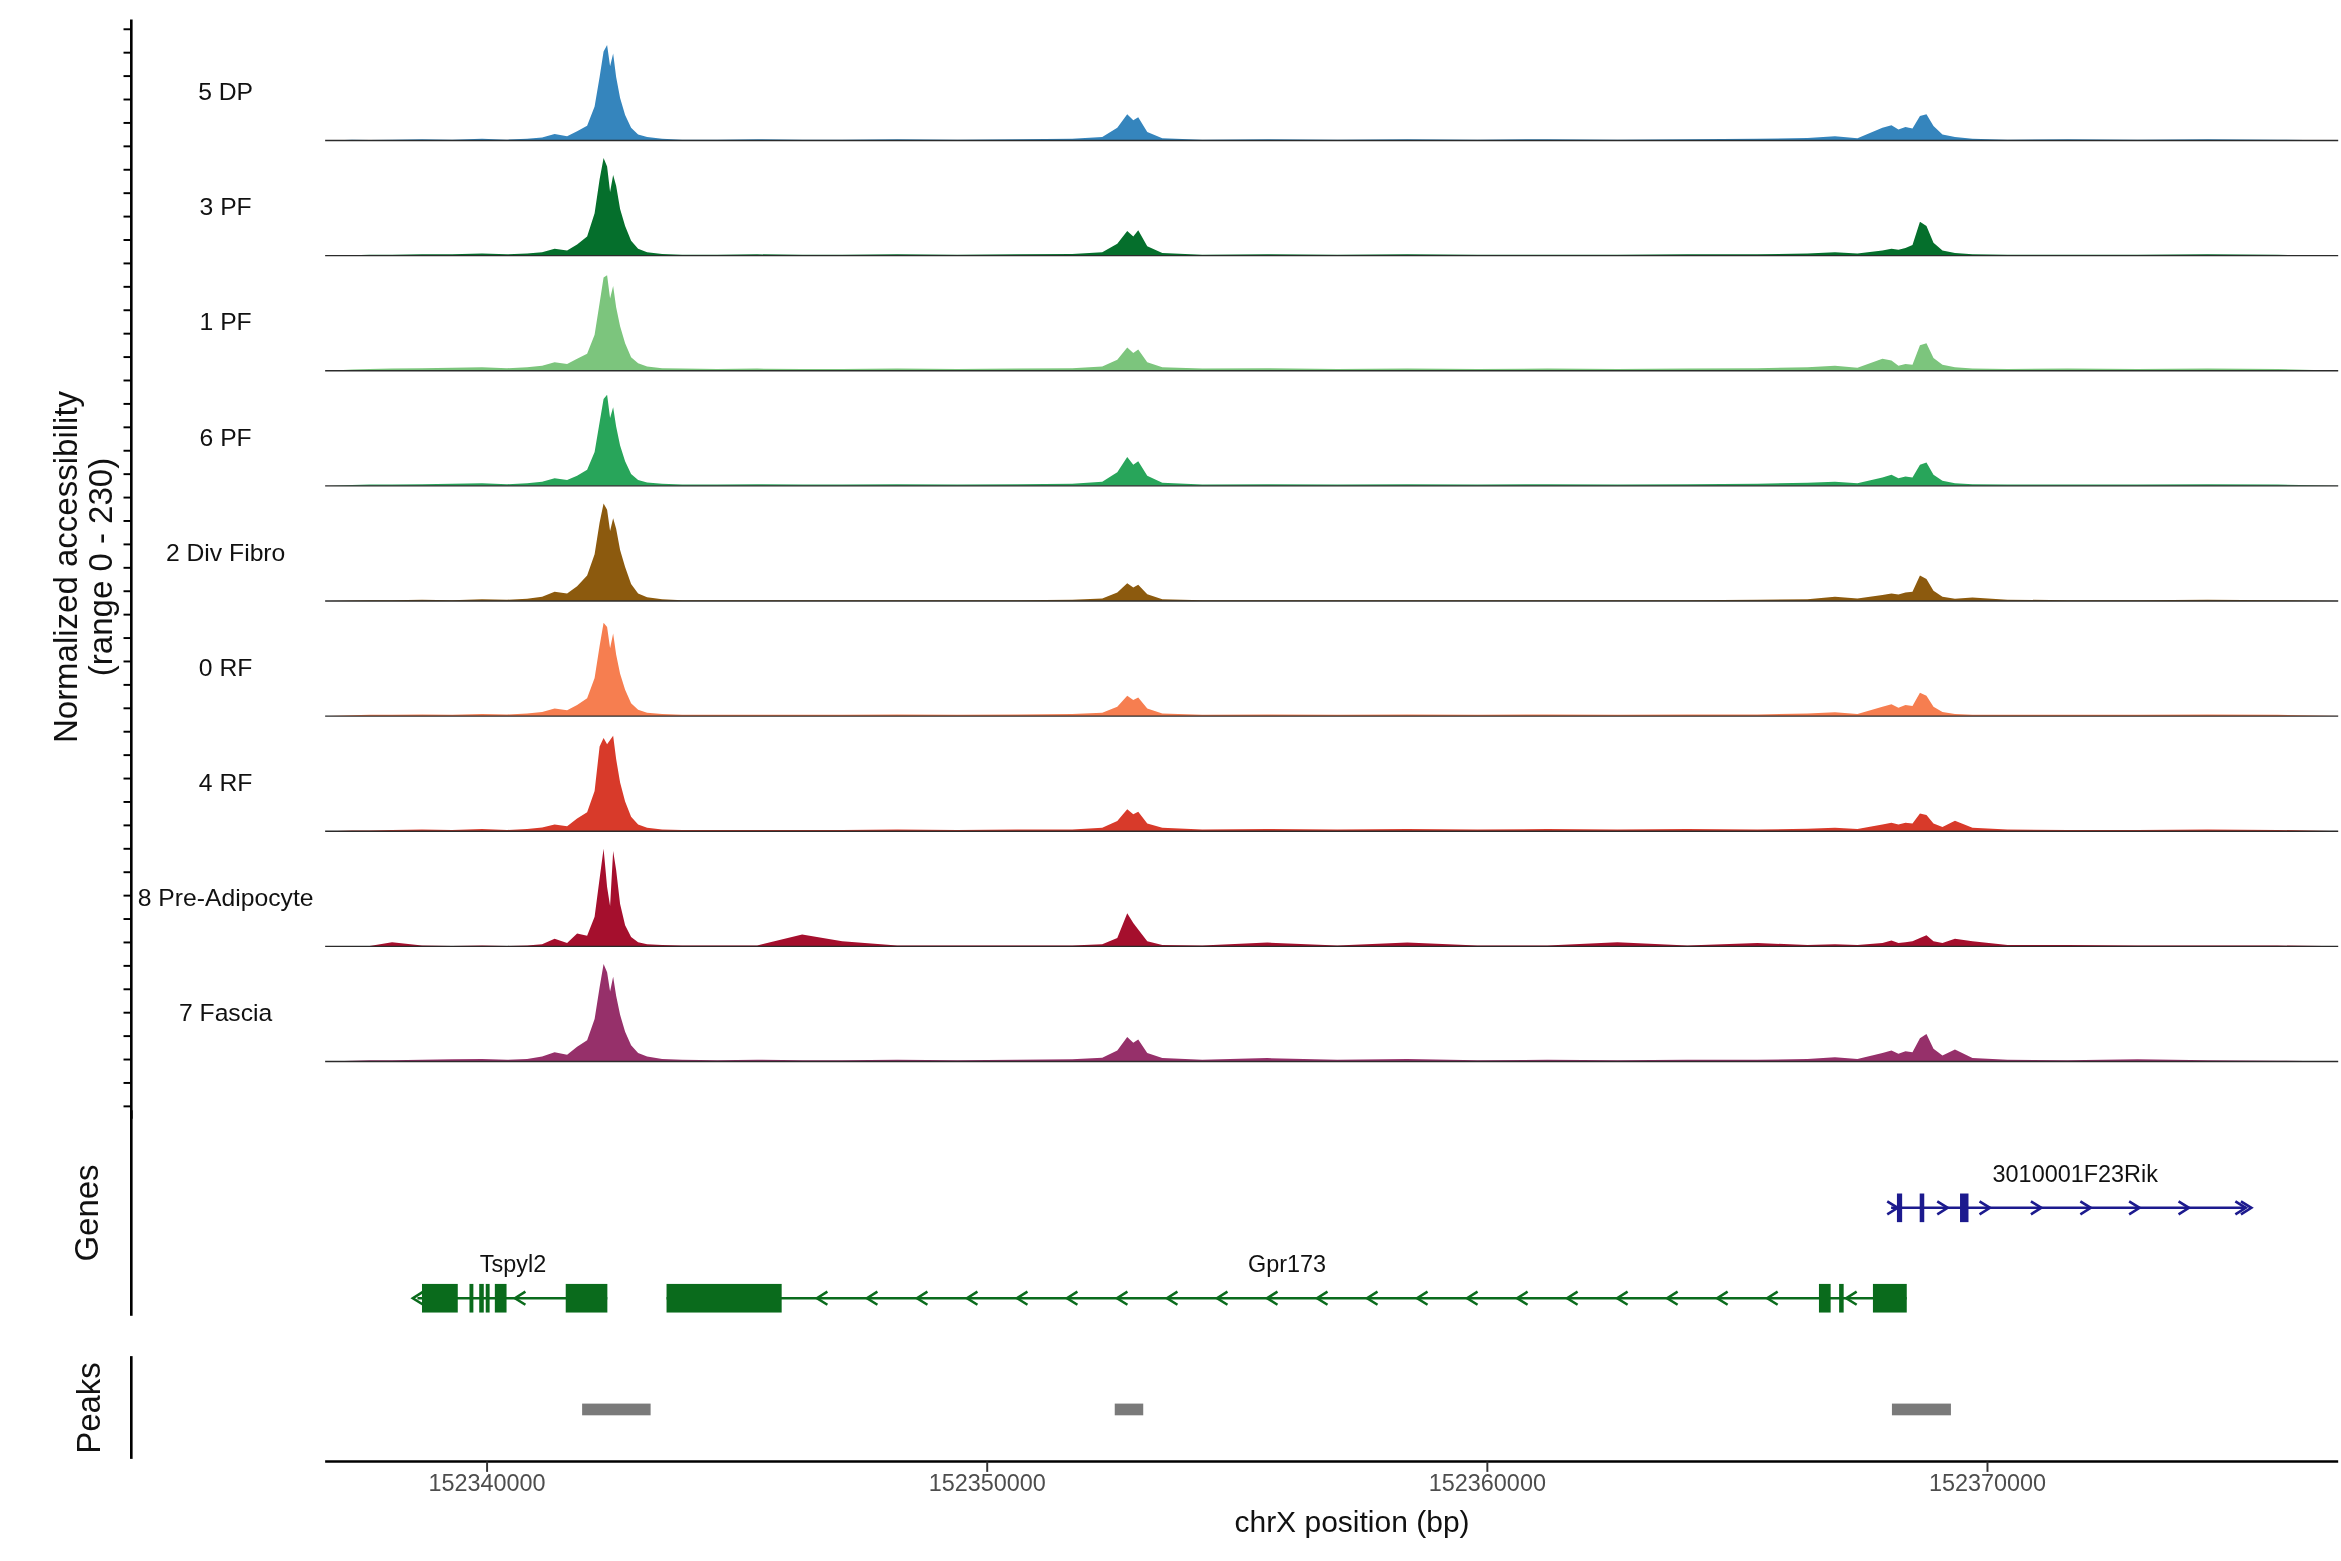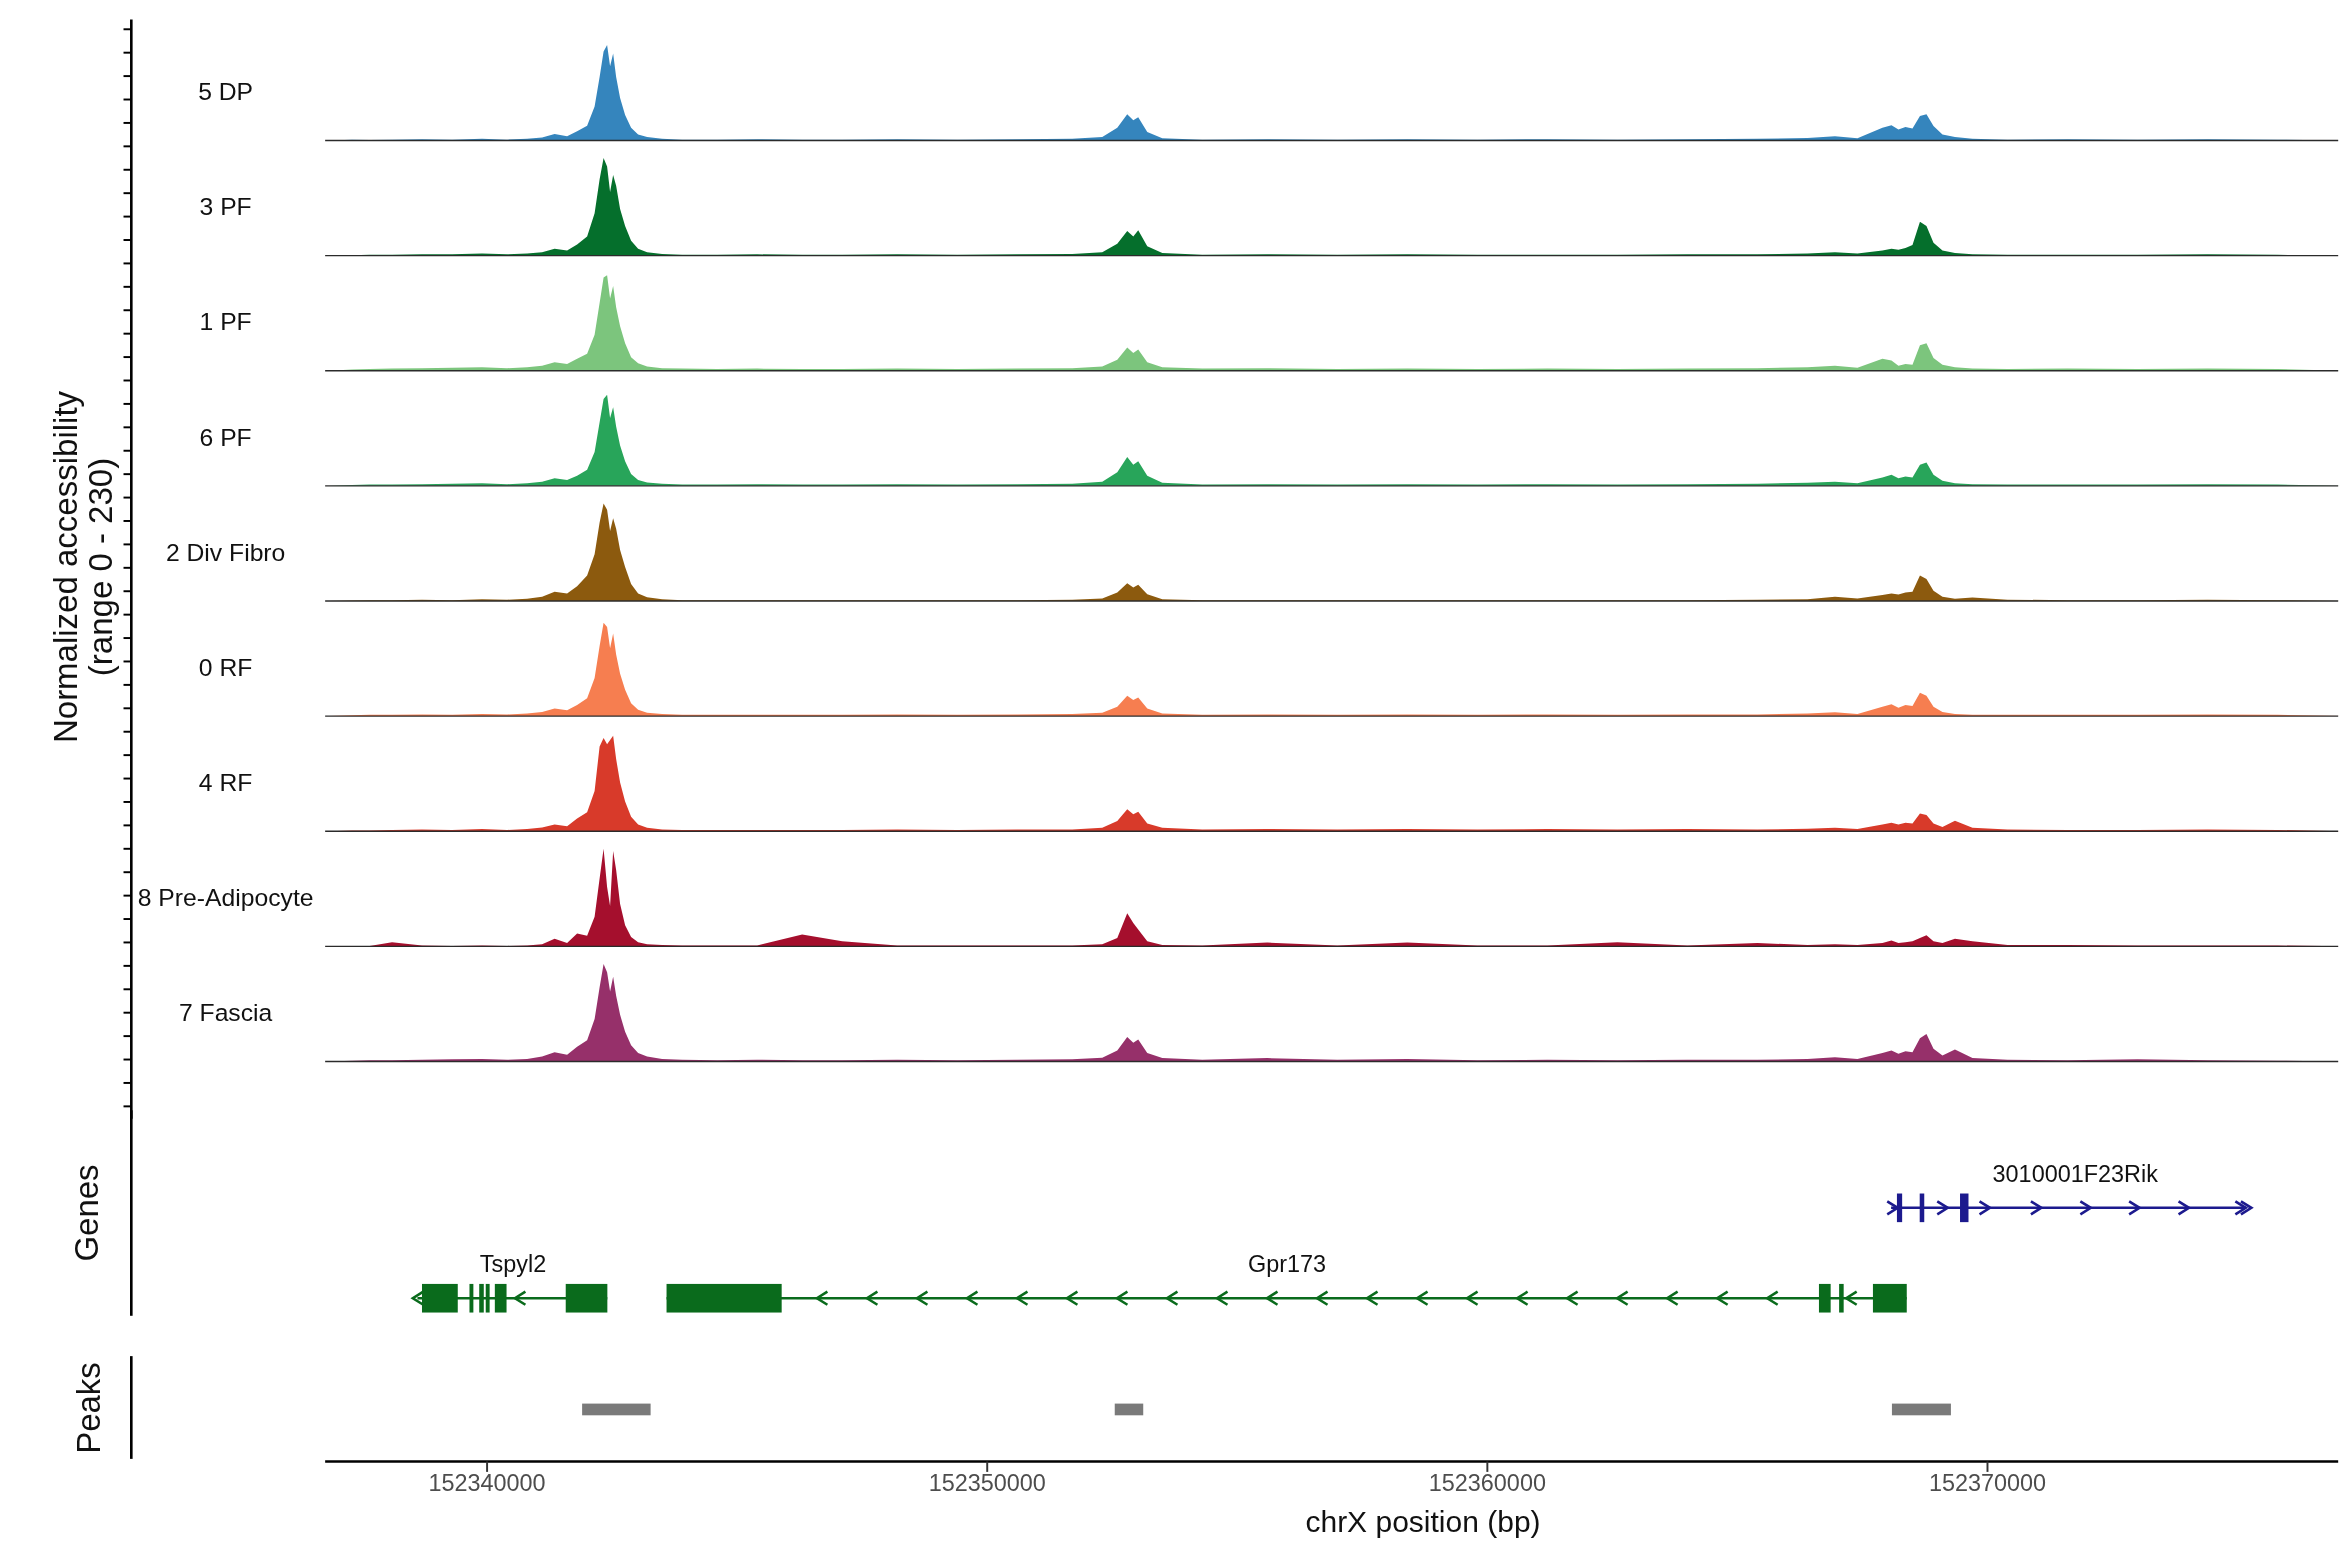--- a/index.html
+++ b/index.html
@@ -180,15 +180,15 @@
       <text x="3013.816397515528" y="2292" text-anchor="middle" font-size="36" fill="#4d4d4d">152370000</text>
     </svg>
 
   <div class="rotlab" style="left:39px;top:567px;">Normalized accessibility</div>
   <div class="rotlab" style="left:74px;top:567px;">(range 0 - 230)</div>
 
   <div class="rotlab" style="left:60px;top:1213px;">Genes</div>
 
   <div class="rotlab" style="left:62px;top:1408px;">Peaks</div>
 
-  <div class="hlab" style="left:1396px;top:1522px;">chrX position (bp)</div>
+  <div class="hlab" style="left:1325px;top:1522px;">chrX position (bp)</div>
 </div>
 
 
 </body></html>

